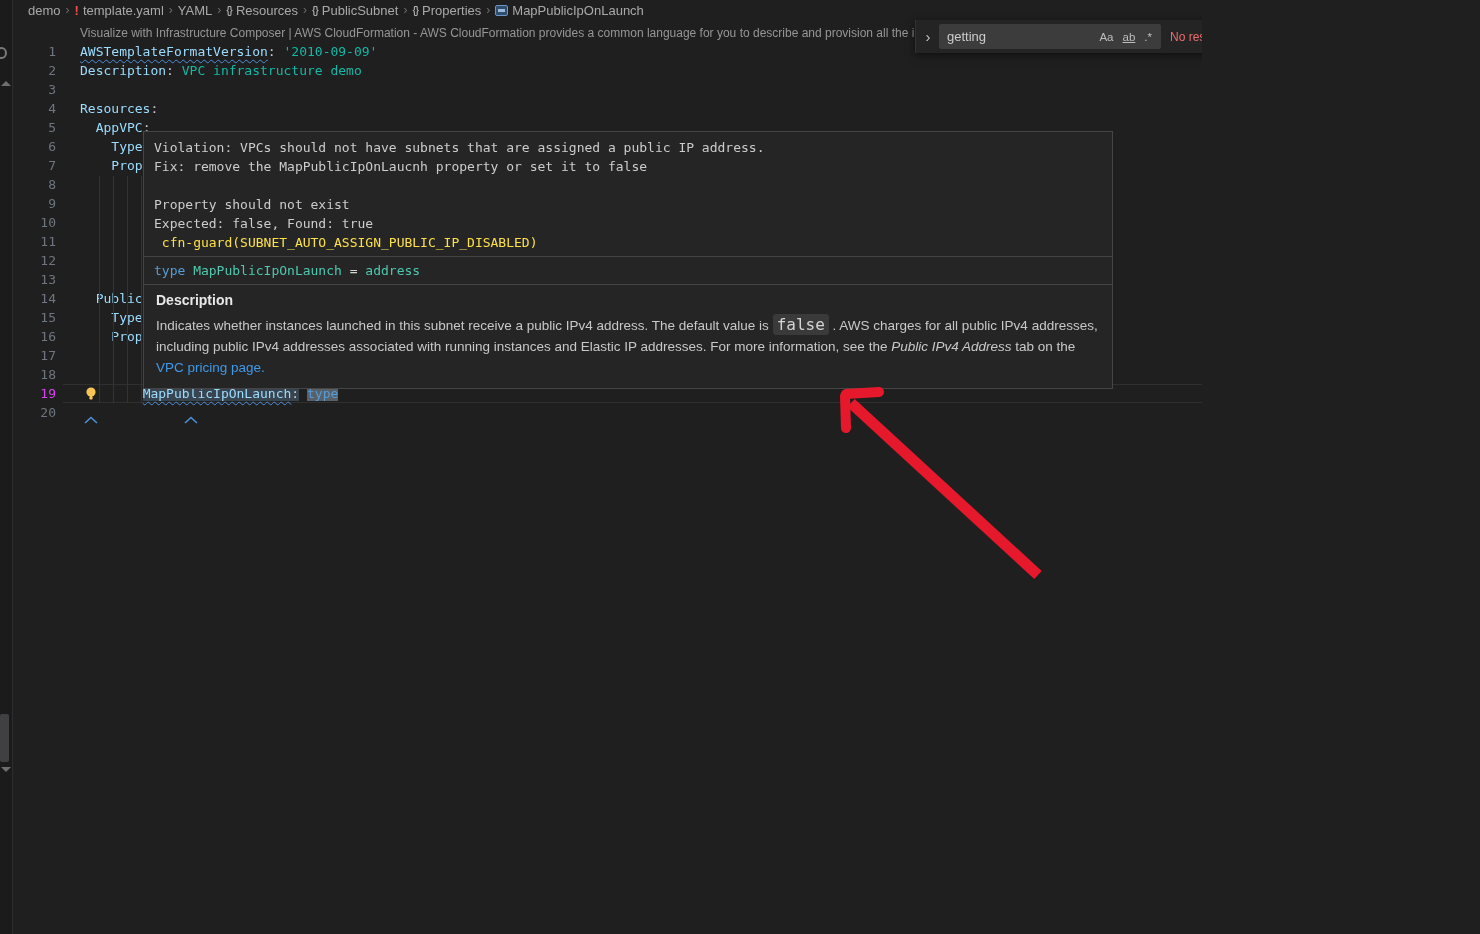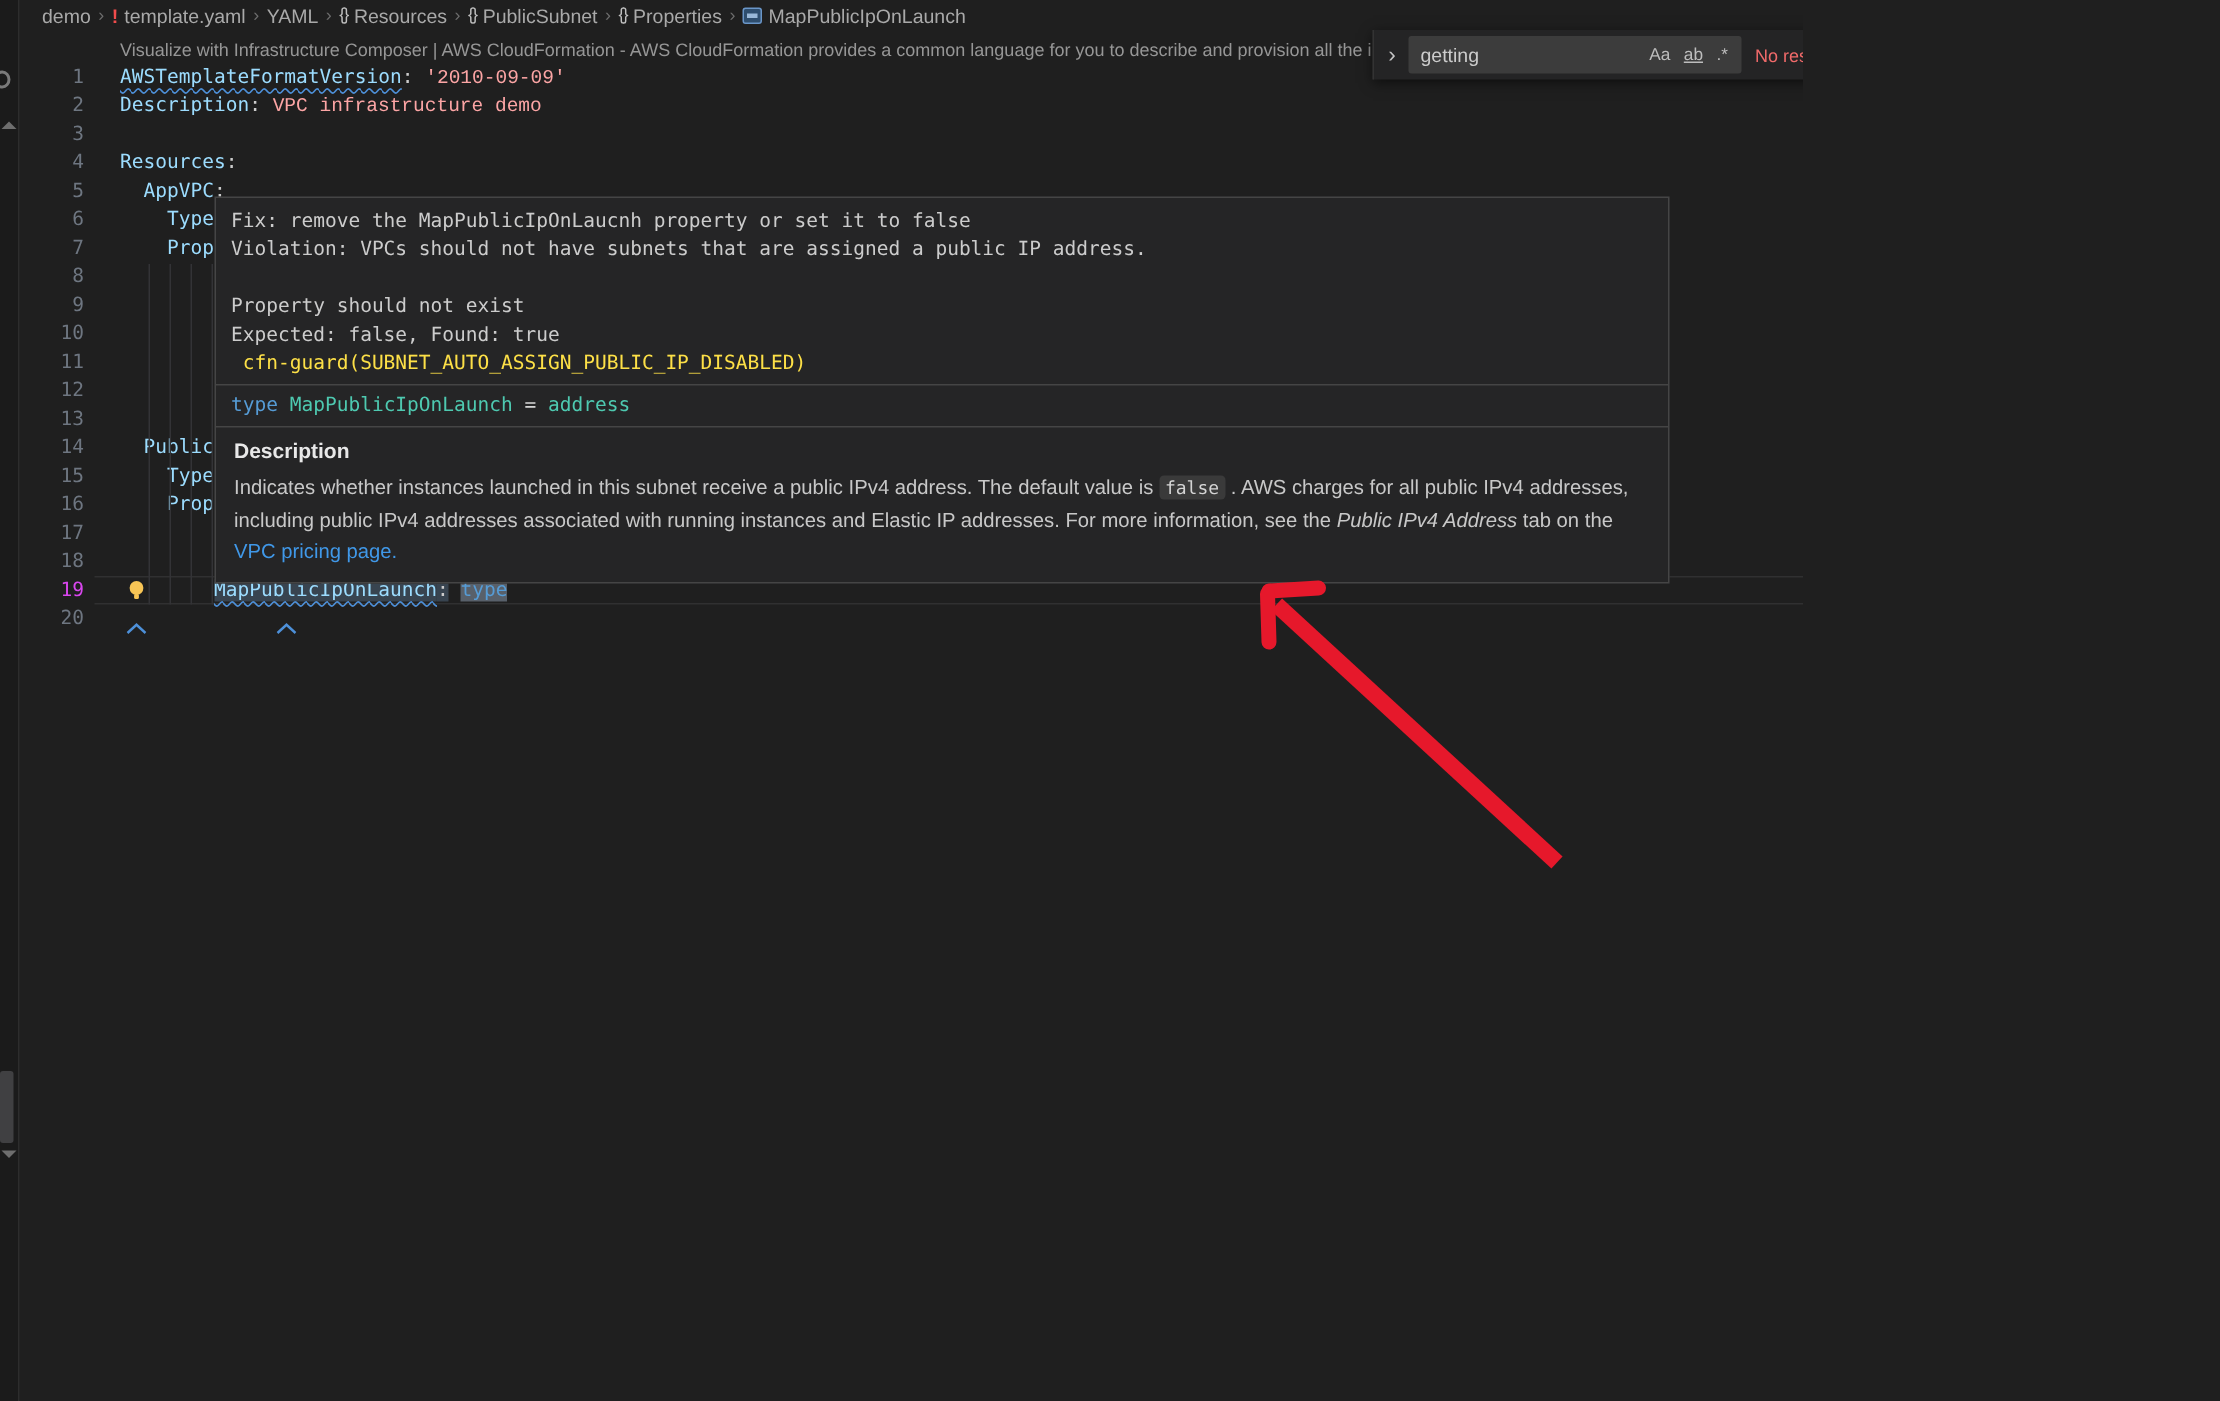--- a/index.html
+++ b/index.html
@@ -26,42 +26,42 @@
   
   .codelens { position:absolute; left:80px; top:26px; height:16px; font-size:12px; color:#969696; z-index:1; white-space:nowrap; cursor:pointer; }
   .codelens-trail { position:absolute; left:1337px; top:26px; font-size:12px; color:#969696; z-index:1; }
 
   
   .code-area { position:absolute; left:13px; top:0; right:134px; bottom:0; z-index:1; }
   .code-line { position:absolute; left:0; width:1333px; height:19px; line-height:19px; font-family:"DejaVu Sans Mono", monospace; font-size:13px; color:#d4d4d4; }
   .ln { position:absolute; left:0; width:43px; text-align:right; color:#6e7681; font-size:13px; }
   .ln.active { color:#d946ef; }
   .lt { position:absolute; left:67px; white-space:pre; }
-  .key { color:#9cdcfe; } .st { color:#fca5a5;font-family:Liberation Mono, monospace; } .pn { color:#cccccc; } .bool { color:#569cd6; }
+  .key { color:#9cdcfe; } .st { color:#14b8a6; } .pn { color:#cccccc; } .bool { color:#569cd6; }
   .sq { text-decoration:underline; text-decoration-style:wavy; text-decoration-color:#4d90d9; text-decoration-thickness:1px; text-underline-offset:3px; }
   .hlbox { background:rgba(86,112,139,0.45); }
   .whl { background:#58606a; }
 
   .cur-line { position:absolute; left:63px; top:384px; width:1283px; height:19px; border-top:1px solid #303031; border-bottom:1px solid #303031; z-index:0; }
   .iguide { position:absolute; width:1px; top:176px; height:227px; background:#333336; z-index:1; }
   .bulb { position:absolute; left:84px; top:386px; width:14px; height:15px; z-index:2; cursor:pointer; }
   .caret20 { position:absolute; top:410px; width:14px; height:8px; z-index:1; }
 
   
   .hover { position:absolute; left:143px; top:131px; width:970px; background:#252526; border:1px solid #454545; z-index:10; }
   .hover-diag { padding:6px 10px 4px 10px; font-family:"DejaVu Sans Mono", monospace; font-size:13px; line-height:19px; color:#cccccc; }
   .hm-line { white-space:pre; }
   .hm-line.dim { color:#fde047; }
   .hover hr { border:none; border-top:1px solid #454545; margin:0; }
   .hover-type { padding:4px 10px; font-family:"DejaVu Sans Mono", monospace; font-size:13px; line-height:19px; white-space:pre; }
   .kw { color:#569cd6; } .ty { color:#4ec9b0; } .pl { color:#d4d4d4; }
   .hover-md { padding:7px 12px 10px 12px; color:#c8c8c8; font-size:13.5px; }
   .hover-md h4 { font-size:14px; color:#e8e8e8; margin-bottom:6px; font-weight:bold; }
   .hover-md p { line-height:21px; }
-  .inline-code { font-family:"DejaVu Sans Mono", monospace; font-size:12px; background:#3a3a3a; padding:1px 4px; border-radius:3px; color:#d4d4d4; }
+  .inline-code { font-family:"DejaVu Sans Mono", monospace; font-size:16px; background:#3a3a3a; padding:1px 4px; border-radius:3px; color:#d4d4d4; }
   .md-link { color:#4098e8; text-decoration:none; cursor:pointer; }
 
   
   .find { position:absolute; left:915px; top:20px; width:417px; height:33px; background:#242425; border-left:1px solid #333; box-shadow:0 2px 8px rgba(0,0,0,0.55); z-index:12; display:flex; align-items:center; padding:0 6px 0 4px; }
   .find-expand { color:#c5c5c5; font-size:15px; width:16px; text-align:center; cursor:pointer; }
   .find-input-wrap { margin-left:3px; width:222px; height:25px; background:#3c3c3c; border-radius:2px; display:flex; align-items:center; }
   .find-input { flex:1; min-width:0; background:transparent; border:none; outline:none; color:#cccccc; font-size:13px; padding-left:8px; font-family:"Liberation Sans", sans-serif; }
   .find-opt { color:#bdbdbd; font-size:11.5px; margin-right:9px; cursor:pointer; white-space:nowrap; }
   .find-opt.ww { text-decoration:underline; }
   .find-status { color:#f06a6a; font-size:12px; margin-left:9px; white-space:nowrap; }
@@ -232,22 +232,22 @@
       </svg>
   </div>
   <div class="caret20" style="left:184px">
     <svg width="14" height="8">
         <polyline points="1,7 7,1.5 13,7" stroke="#4d90d9" stroke-width="1.6" fill="none"></polyline>
       </svg>
   </div>
 
   <div class="hover">
     <div class="hover-diag" id="hoverDiag">
+        <div class="hm-line ">Violation: VPCs should not have subnets that are assigned a public IP address.</div>
         <div class="hm-line ">Fix: remove the MapPublicIpOnLaucnh property or set it to false</div>
-        <div class="hm-line ">Violation: VPCs should not have subnets that are assigned a public IP address.</div>
         <div class="hm-line ">&nbsp;</div>
         <div class="hm-line ">Property should not exist</div>
         <div class="hm-line ">Expected: false, Found: true</div>
         <div class="hm-line dim"> cfn-guard(SUBNET_AUTO_ASSIGN_PUBLIC_IP_DISABLED)</div>
       </div>
     <hr>
     <div class="hover-type" id="hoverType"><span class="kw">type </span><span class="ty">MapPublicIpOnLaunch</span><span class="pl"> = </span><span class="ty">address</span></div>
     <hr>
     <div class="hover-md">
       <h4>Description</h4>

